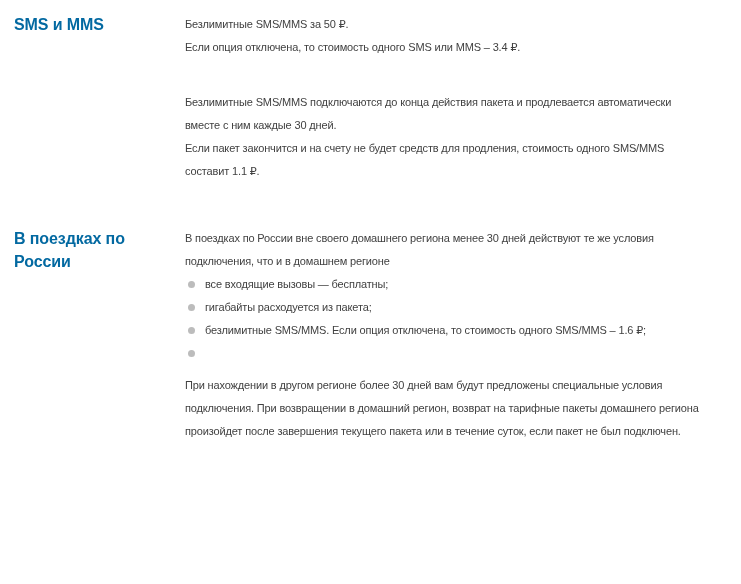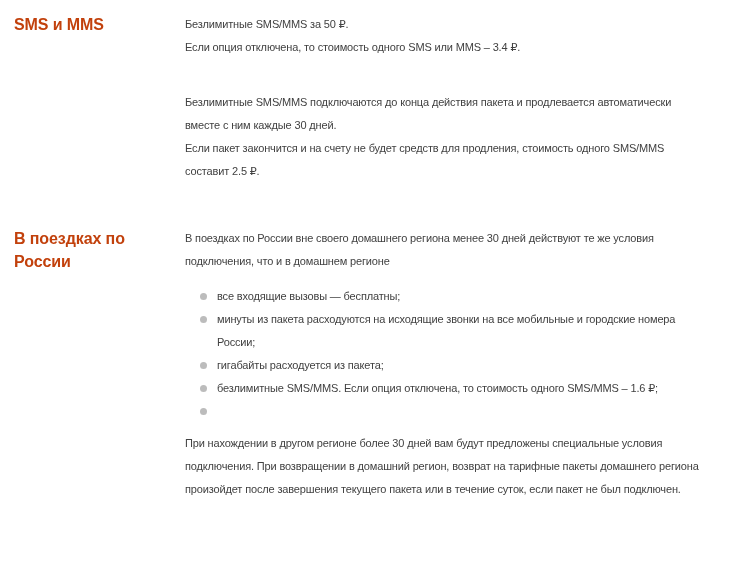--- a/index.html
+++ b/index.html
@@ -21,21 +21,21 @@
     align-items: flex-start;
   }
   .section-row + .section-row {
     margin-top: 44px;
   }
   .section-label {
     flex: 0 0 171px;
     font-size: 16px;
     line-height: 23px;
     font-weight: bold;
-    color: #c2410c;
+    color: #0369a1;
     letter-spacing: -0.1px;
   }
   .section-content {
     flex: 0 1 auto;
     max-width: 522px;
     font-size: 11px;
     line-height: 23px;
     letter-spacing: -0.15px;
   }
   .para {
@@ -43,21 +43,21 @@
   }
   .para + .para,
   .bullet-list + .para {
     margin-top: 32px;
   }
   .text-line {
     display: block;
   }
   ul.bullet-list {
     list-style: none;
-    margin: 12px;
+    margin: 0;
     padding: 0;
   }
   .bullet-item {
     position: relative;
     padding-left: 20px;
   }
   .bullet-dot {
     position: absolute;
     left: 3px;
     top: 8px;
@@ -74,39 +74,35 @@
 
   <section class="section-row">
     <div class="section-label">SMS и MMS</div>
     <div class="section-content">
       <p class="para">
         <span class="text-line">Безлимитные SMS/MMS за 50 ₽.</span>
         <span class="text-line">Если опция отключена, то стоимость одного SMS или MMS – 3.4 ₽.</span>
       </p>
       <p class="para">
         <span class="text-line">Безлимитные SMS/MMS подключаются до конца действия пакета и продлевается автоматически вместе с ним каждые 30 дней.</span>
-        <span class="text-line">Если пакет закончится и на счету не будет средств для продления, стоимость одного SMS/MMS составит 2.5 ₽.</span>
+        <span class="text-line">Если пакет закончится и на счету не будет средств для продления, стоимость одного SMS/MMS составит 1.1 ₽.</span>
       </p>
     </div>
   </section>
 
   <section class="section-row">
     <div class="section-label">В поездках по России</div>
     <div class="section-content">
       <p class="para">
         <span class="text-line">В поездках по России вне своего домашнего региона менее 30 дней действуют те же условия подключения, что и в домашнем регионе</span>
       </p>
       <ul class="bullet-list">
         <li class="bullet-item">
           <span class="bullet-dot"></span>
           <span>все входящие вызовы — бесплатны;</span>
-        </li>
-        <li class="bullet-item">
-          <span class="bullet-dot"></span>
-          <span>минуты из пакета расходуются на исходящие звонки на все мобильные и городские номера России;</span>
         </li>
         <li class="bullet-item">
           <span class="bullet-dot"></span>
           <span>гигабайты расходуется из пакета;</span>
         </li>
         <li class="bullet-item">
           <span class="bullet-dot"></span>
           <span>безлимитные SMS/MMS. Если опция отключена, то стоимость одного SMS/MMS – 1.6 ₽;</span>
         </li>
         <li class="bullet-item">

